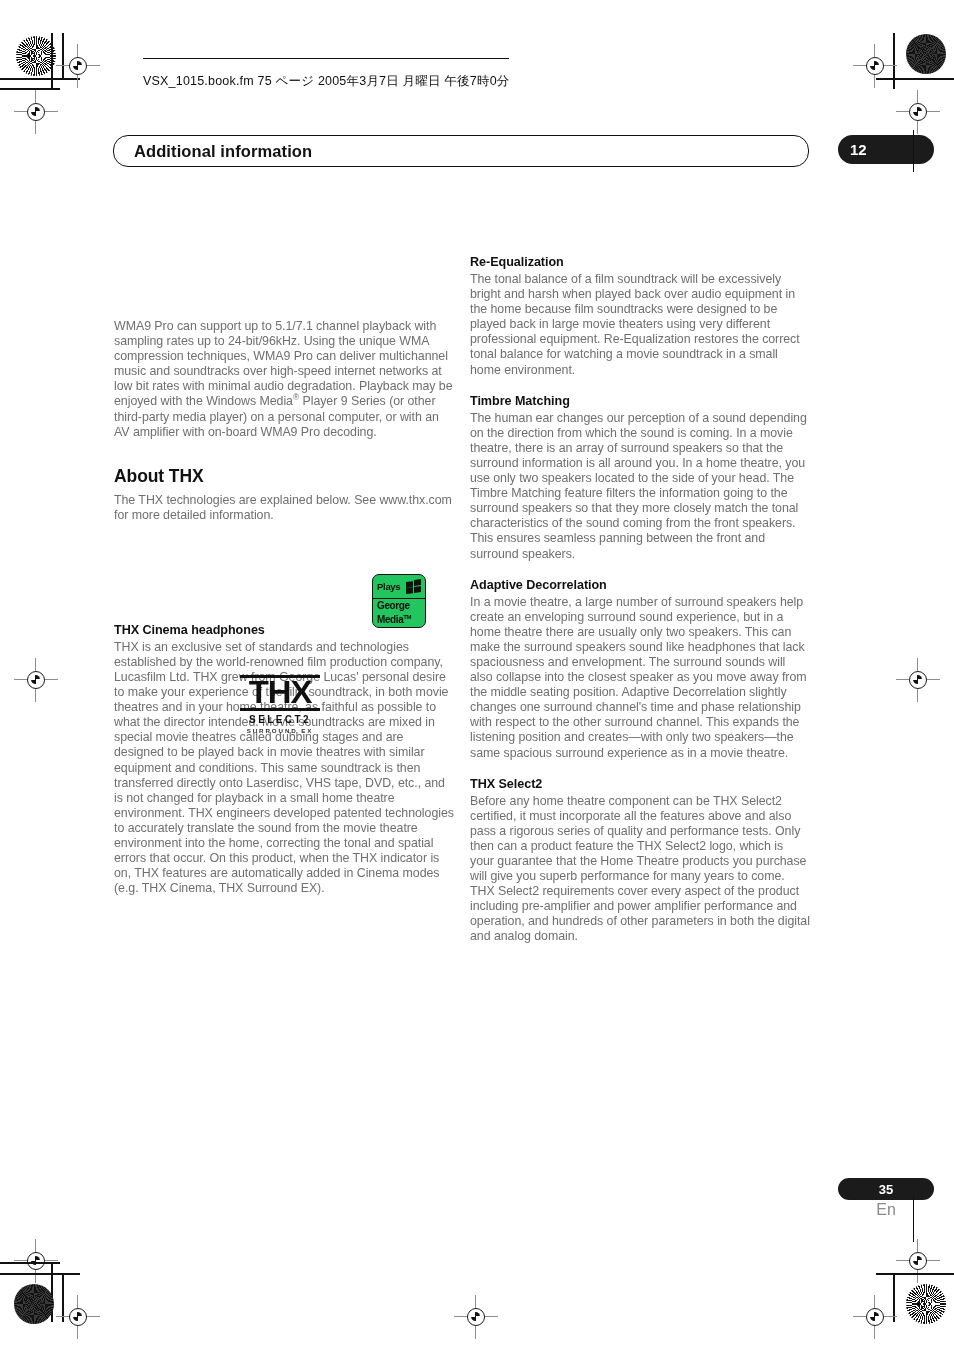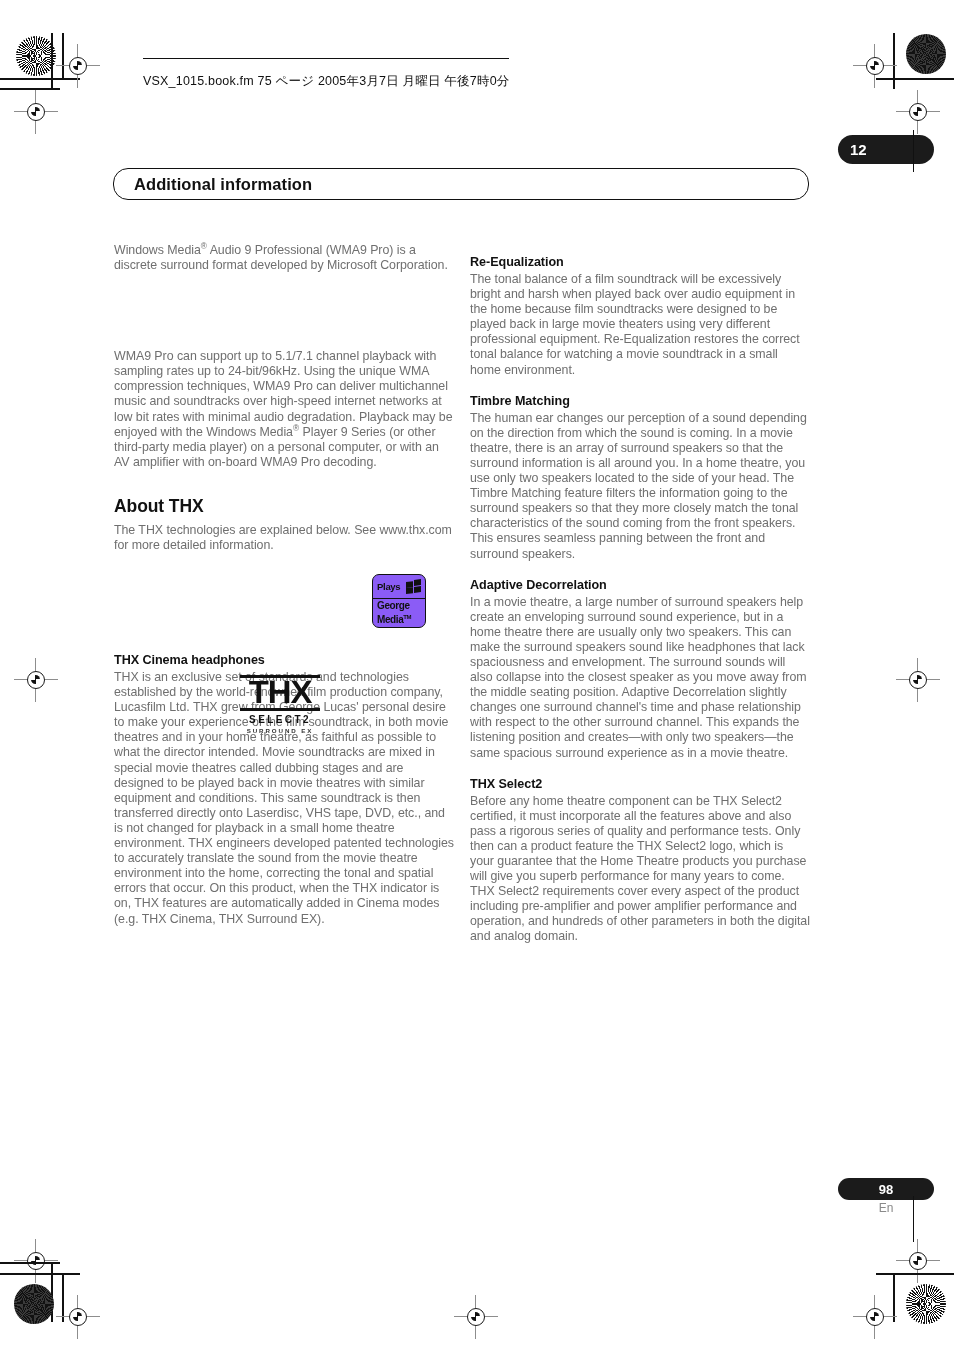--- a/index.html
+++ b/index.html
@@ -37,21 +37,21 @@
   .filehdr{
     position:absolute;left:143px;top:58px;
     font-size:12.5px;color:#111;white-space:nowrap;letter-spacing:.2px;
   }
   .filehdr .ul{border-top:1.3px solid #111;padding-top:14px;display:inline-block;}
 
   
   #title-bar{
     position:absolute;left:113px;top:135px;width:694px;height:30px;
     border:1.6px solid #111;border-radius:15px;background:#fff;
-    display:flex;align-items:center;margin-top:33px;
+    display:flex;align-items:center;
   }
   #title-bar .t{
     font-size:16.5px;font-weight:bold;color:#111;margin-left:20px;letter-spacing:.1px;
   }
   #chapter-badge{
     position:absolute;left:838px;top:135px;width:96px;height:29px;
     background:#1b1b1b;border-radius:14.5px;
     display:flex;align-items:center;
   }
   #chapter-badge span{color:#fff;font-weight:bold;font-size:15px;margin-left:12px;}
@@ -75,21 +75,21 @@
     margin:0 0 0 0;font-size:12.4px;line-height:15.1px;color:#6f6f6f;
     text-align:left;letter-spacing:-.05px;
   }
   p.bt.it{font-style:italic;margin-top:11px;}
   p.bt + p.bt{margin-top:11px;}
   sup.reg{font-size:8.4px;vertical-align:super;line-height:0;}
 
   
   #wm-logo{
     position:absolute;left:258px;top:331px;width:52px;height:52px;
-    border:1.7px solid #111;border-radius:7px;background:#8b5cf6;
+    border:1.7px solid #111;border-radius:7px;background:#22c55e;
     overflow:hidden;
   }
   #wm-logo .top{
     height:23px;display:flex;align-items:center;justify-content:space-between;
     padding:0 3px 0 4px;border-bottom:1.7px solid #111;
   }
   #wm-logo .plays{font-size:9.5px;font-weight:bold;color:#111;letter-spacing:-.3px;}
   #wm-logo .flag{width:16px;height:14px;position:relative;transform:skewY(-8deg);}
   #wm-logo .flag i{position:absolute;background:#111;display:block;}
   #wm-logo .flag i:nth-child(1){left:0;top:1px;width:6.5px;height:5.5px;}
@@ -116,21 +116,21 @@
     font-size:6.2px;font-weight:bold;color:#333;letter-spacing:1.9px;
     text-align:center;margin-top:1.5px;
   }
 
   
   #page-badge{
     position:absolute;left:838px;top:1178px;width:96px;height:22px;
     background:#1b1b1b;border-radius:11px;display:flex;align-items:center;justify-content:center;
   }
   #page-badge span{color:#fff;font-weight:bold;font-size:13px;}
-  #page-lang{position:absolute;left:838px;top:1201px;width:96px;text-align:center;font-size:12px;color:#8a8a8a;}
+  #page-lang{position:absolute;left:838px;top:1201px;width:96px;text-align:center;font-size:16px;color:#8a8a8a;}
   .ftr-tick{position:absolute;left:913px;top:1196px;width:1.2px;height:46px;background:#111;}
 </style>
 </head>
 <body>
 
 <div>
 
   <div class="star big" style="left:16px;top:36px;"></div>
   <div class="cropline" style="left:0;top:78px;width:80px;height:1.6px;"></div>
   <div class="cropline" style="left:0;top:88px;width:60px;height:1.6px;"></div>
@@ -217,21 +217,20 @@
   <div class="t">Additional information</div>
 </div>
 <div id="chapter-badge">
   <span>12</span>
 </div>
 <div class="hdr-tick"></div>
 
 <div class="col" id="col-left">
 
 
-  <p class="bt"><span>Windows Media</span><sup class="reg">®</sup><span> Audio 9 Professional (WMA9 Pro) is a discrete surround format developed by Microsoft Corporation.</span></p>
 
   <div id="wm-logo">
     <div class="top">
       <div class="plays">Plays</div>
       <div class="flag">
           <i></i>
           <i></i>
           <i></i>
           <i></i>
         </div>
@@ -272,16 +271,16 @@
   <p class="bt">The human ear changes our perception of a sound depending on the direction from which the sound is coming. In a movie theatre, there is an array of surround speakers so that the surround information is all around you. In a home theatre, you use only two speakers located to the side of your head. The Timbre Matching feature filters the information going to the surround speakers so that they more closely match the tonal characteristics of the sound coming from the front speakers. This ensures seamless panning between the front and surround speakers.</p>
 
   <h3 class="sub">Adaptive Decorrelation</h3>
   <p class="bt">In a movie theatre, a large number of surround speakers help create an enveloping surround sound experience, but in a home theatre there are usually only two speakers. This can make the surround speakers sound like headphones that lack spaciousness and envelopment. The surround sounds will also collapse into the closest speaker as you move away from the middle seating position. Adaptive Decorrelation slightly changes one surround channel's time and phase relationship with respect to the other surround channel. This expands the listening position and creates—with only two speakers—the same spacious surround experience as in a movie theatre.</p>
 
   <h3 class="sub">THX Select2</h3>
   <p class="bt">Before any home theatre component can be THX Select2 certified, it must incorporate all the features above and also pass a rigorous series of quality and performance tests. Only then can a product feature the THX Select2 logo, which is your guarantee that the Home Theatre products you purchase will give you superb performance for many years to come. THX Select2 requirements cover every aspect of the product including pre-amplifier and power amplifier performance and operation, and hundreds of other parameters in both the digital and analog domain.</p>
 </div>
 
 <div id="page-badge">
-  <span>98</span>
+  <span>35</span>
 </div>
 <div id="page-lang">En</div>
 <div class="ftr-tick"></div>
 
 </body></html>

